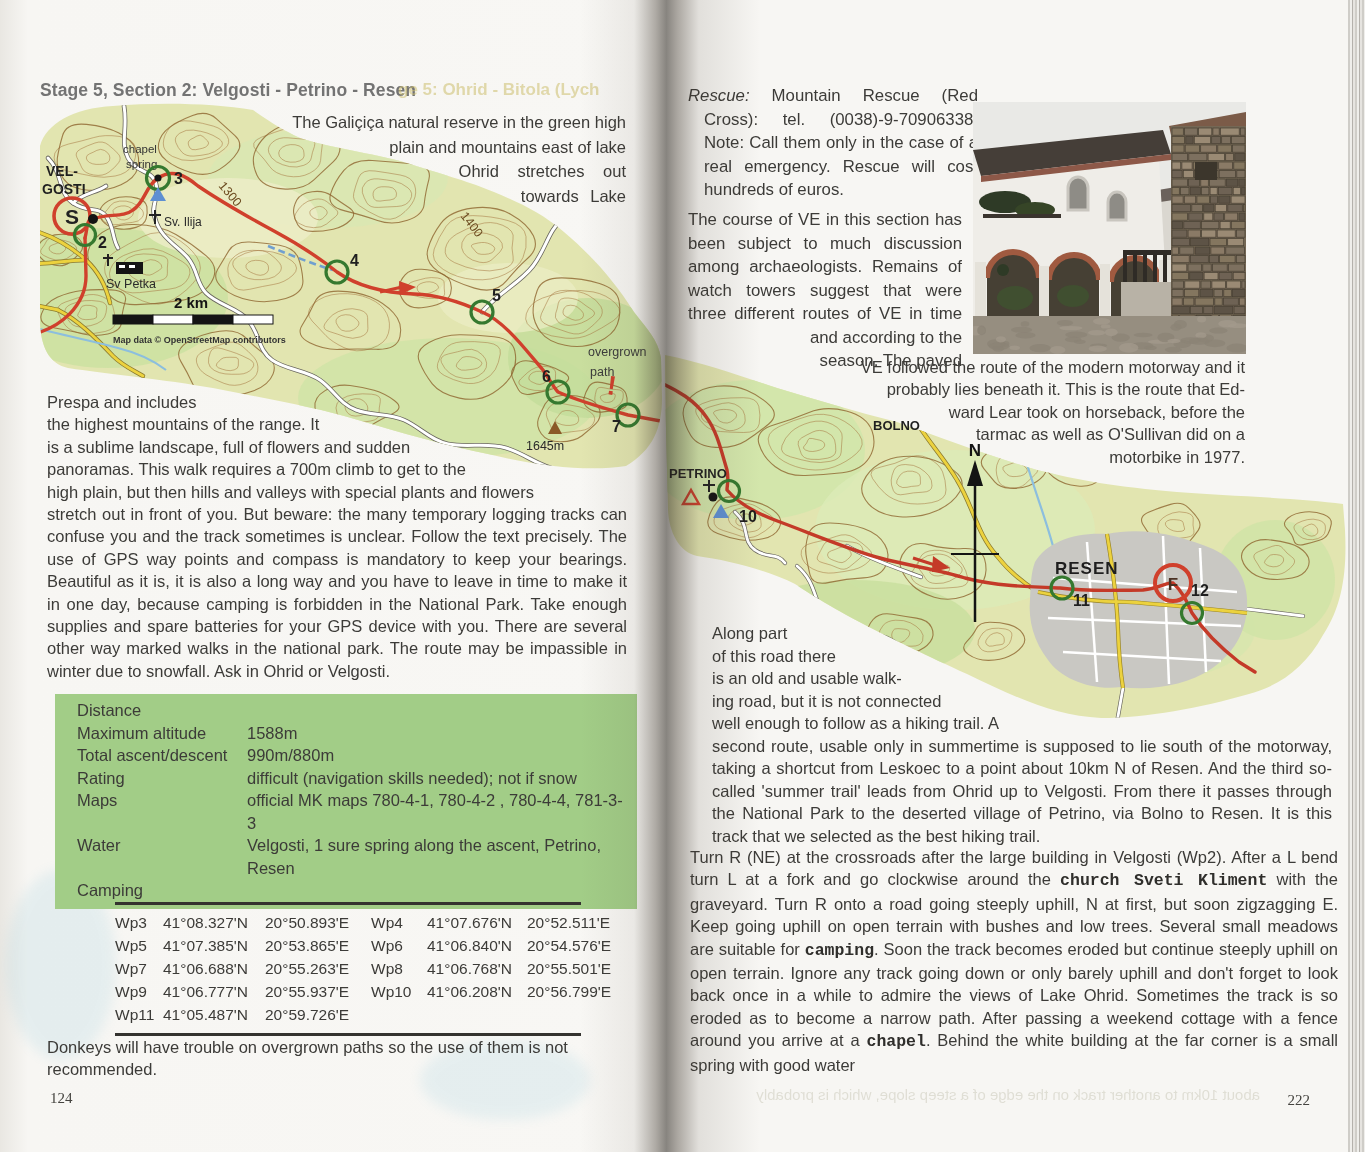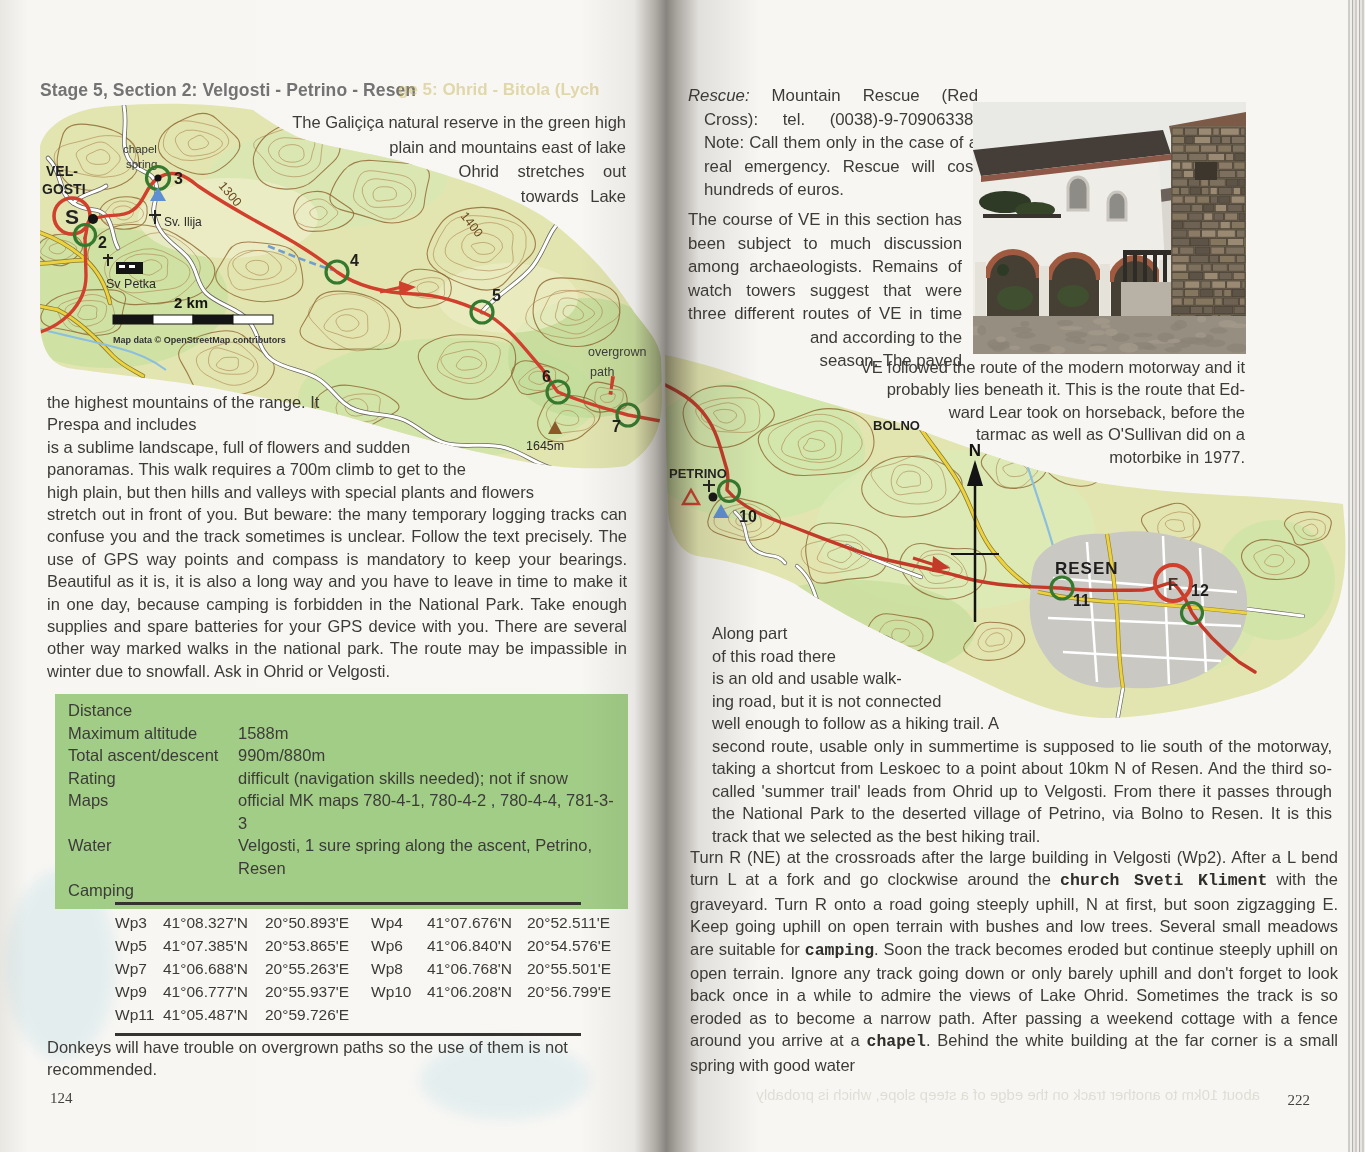--- a/index.html
+++ b/index.html
@@ -11,21 +11,21 @@
   .page-right{left:660px;top:0;width:688px;height:1152px;background:#f7f6f3;}
   .title{font-size:17.5px;font-weight:bold;color:#737373;letter-spacing:.1px;}
   .ghost{color:#cdbf6e;opacity:.55;font-weight:bold;font-size:17px;white-space:nowrap;}
   .body-txt{font-size:16.5px;line-height:22.4px;color:#3c3b38;}
   .just{text-align:justify;}
   .rightal{text-align:right;}
   .line{white-space:nowrap;}
   .intro .line{line-height:24.5px;}
   .ws3{word-spacing:14px;}
   .ws4{word-spacing:7px;}
-  .greenbox{background:#a2cd87;padding:5px 10px 7px 13px;font-size:16.5px;line-height:22.5px;}
+  .greenbox{background:#a2cd87;padding:5px 10px 7px 22px;font-size:16.5px;line-height:22.5px;}
   .inforow{display:grid;grid-template-columns:170px 1fr;}
   .wptable{font-size:15.5px;border-top:3px solid #34332f;border-bottom:3px solid #34332f;
            padding:6px 0 7px 0;}
   .wprow{display:grid;grid-template-columns:48px 102px 106px 56px 100px 1fr;line-height:23px;}
   .colnarrow{font-size:16.8px;line-height:23.5px;}
   .hang{text-indent:-16px;padding-left:16px;}
   .cline{line-height:23.5px;}
   .jl{text-align:justify;text-align-last:justify;}
   .caption{font-style:italic;font-size:16px;color:#35342f;}
   .pageno{font-size:15px;color:#44433f;font-family:"Liberation Serif",serif;}
@@ -235,22 +235,22 @@
   </svg>
 
   <div class="abs body-txt intro rightal" style="left:252px;top:110px;width:374px;z-index:3;">
     <div class="line">The Galiçiça natural reserve in the green high</div>
     <div class="line">plain and mountains east of lake</div>
     <div class="line ws3">Ohrid stretches out</div>
     <div class="line ws4">towards Lake</div>
   </div>
 
   <div class="abs body-txt" style="left:47px;top:391px;width:580px;z-index:3;">
+    <div class="line">Prespa and includes</div>
     <div class="line">the highest mountains of the range. It</div>
-    <div class="line">Prespa and includes</div>
     <div class="line">is a sublime landscape, full of flowers and sudden</div>
     <div class="line">panoramas. This walk requires a 700m climb to get to the</div>
     <div class="line">high plain, but then hills and valleys with special plants and flowers</div>
     <div class="just">stretch out in front of you. But beware: the many temporary logging tracks can confuse you and the track sometimes is unclear. Follow the text precisely. The use of GPS way points and compass is mandatory to keep your bearings. Beautiful as it is, it is also a long way and you have to leave in time to make it in one day, because camping is forbidden in the National Park. Take enough supplies and spare batteries for your GPS device with you. There are several other way marked walks in the national park. The route may be impassible in winter due to snowfall. Ask in Ohrid or Velgosti.</div>
   </div>
 
   <div class="abs greenbox" style="left:55px;top:694px;width:550px;z-index:3;">
     <div class="inforow">
       <span>Distance</span>
       </div>

